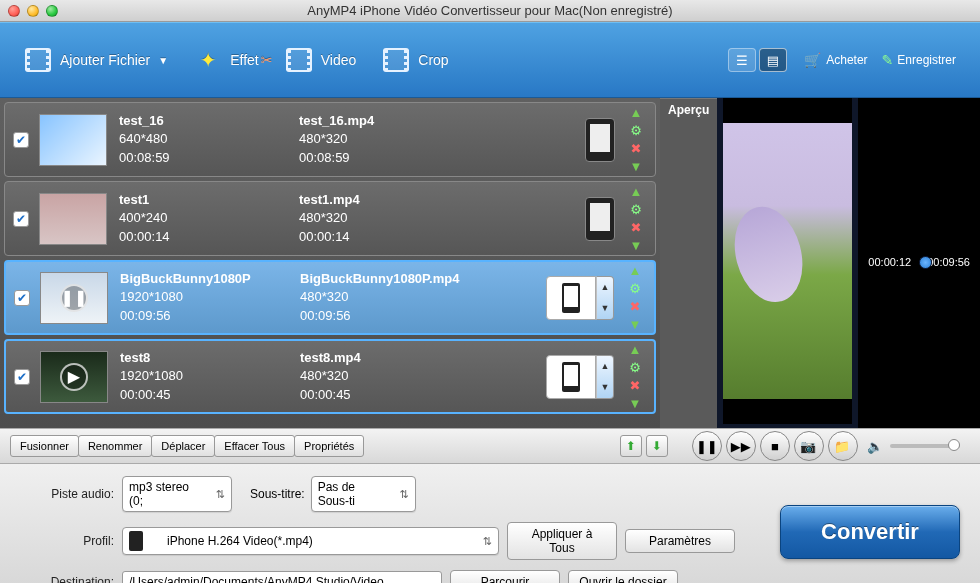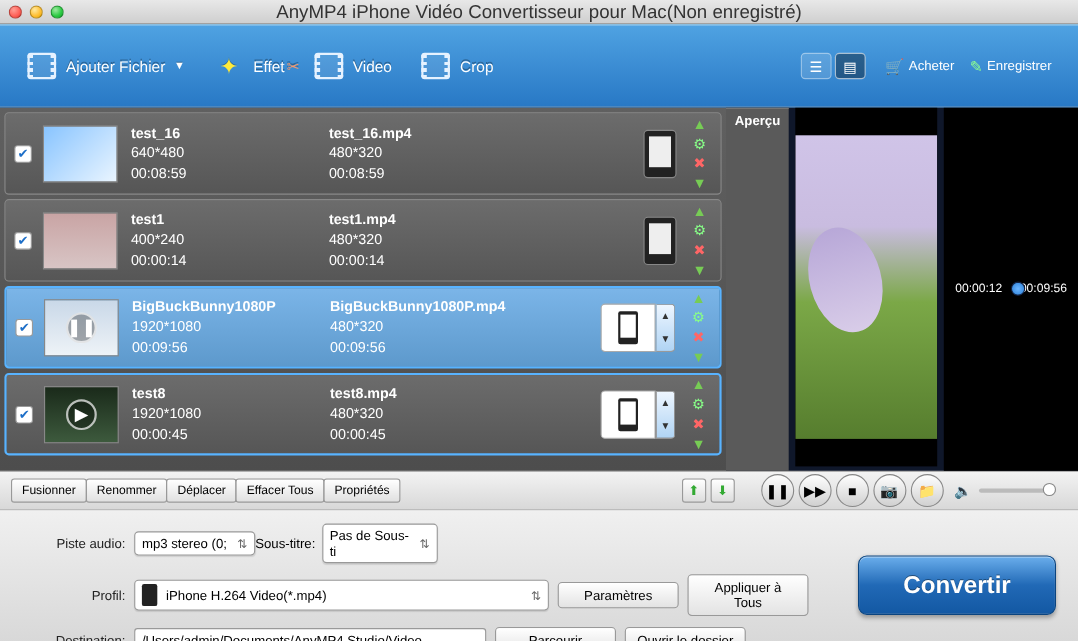--- a/index.html
+++ b/index.html
@@ -5,21 +5,21 @@
 * { margin: 0; padding: 0; box-sizing: border-box; font-family: "Lucida Grande", Arial, sans-serif; }
 body { width: 980px; height: 583px; background: #ededed; overflow: hidden; }
 
 
 .titlebar { height: 22px; background: linear-gradient(#e8e8e8,#cfcfcf); border-bottom: 1px solid #9a9a9a; display: flex; align-items: center; position: relative; }
 .traffic { display: flex; gap: 7px; margin-left: 8px; }
 .traffic span { width: 12px; height: 12px; border-radius: 50%; border: 1px solid rgba(0,0,0,.25); }
 .tl-close { background: radial-gradient(circle at 35% 30%, #ff9f95, #ff5f56 60%, #d1352a); }
 .tl-min { background: radial-gradient(circle at 35% 30%, #ffe9a0, #ffbd2e 60%, #daa500); }
 .tl-max { background: radial-gradient(circle at 35% 30%, #a0eaa2, #27c93f 60%, #1c9c31); }
-.titlebar .title { position: absolute; left: 0; right: 0; text-align: center; font-size: 17px; color: #333; pointer-events: none; }
+.titlebar .title { position: absolute; left: 0; right: 0; text-align: center; font-size: 13px; color: #333; pointer-events: none; }
 
 
 .toolbar { height: 76px; background: linear-gradient(#4fa2e2,#2878c5); border-top: 1px solid #6fbef2; border-bottom: 1px solid #1b5a96; display: flex; align-items: center; padding: 0 10px; color: #fff; }
 .tool-btn { display: flex; align-items: center; gap: 6px; padding: 6px 12px; font-size: 14px; cursor: pointer; text-shadow: 0 -1px rgba(0,0,0,.3); }
 .tool-icon { width: 32px; height: 28px; display: flex; align-items: center; justify-content: center; }
 .film { width: 26px; height: 24px; border: 2px solid #e6f2ff; border-radius: 3px; position: relative; background: rgba(255,255,255,.1); }
 .film::before, .film::after { content:""; position:absolute; top:0; bottom:0; width:5px; background: repeating-linear-gradient(#e6f2ff 0 3px, transparent 3px 6px); }
 .film::before { left:-2px; } .film::after { right:-2px; }
 .magic { color:#ffeb3b; font-size:20px; }
 .scissors { font-size:22px; color:#fff; }
@@ -79,26 +79,26 @@
 .pc-btn { width:30px; height:30px; border-radius:50%; background:linear-gradient(#fefefe,#d0d0d0); border:1px solid #888;display:flex;align-items:center;justify-content:center;font-size:13px;cursor:pointer;}
 .vol { display:flex;align-items:center; gap:6px; margin-left:6px;}
 .vol-track{width:70px;height:4px;background:#bbb;border-radius:2px;position:relative;}
 .vol-knob{position:absolute;right:0;top:-5px;width:12px;height:12px;background:#fff;border:1px solid #888;border-radius:50%;}
 
 
 .bottom { background: linear-gradient(#f0f0f0,#d5d5d5); padding: 12px 14px; height: 135px; display:flex; }
 .form-rows { flex:1; }
 .form-row { display:flex; align-items:center; margin-bottom:10px; font-size:12px; }
 .form-label { width:100px; text-align:right; margin-right:8px; color:#222; }
-.select { background:#fff; border:1px solid #999; border-radius:4px; padding:3px 6px; font-size:12px; display:flex; align-items:center; gap:4px; cursor:pointer; box-shadow: inset 0 1px #fff, 0 1px 1px rgba(0,0,0,.1);}
+.select { background:#fff; border:1px solid #999; border-radius:4px; padding:3px 6px; font-size:12px; display:flex; align-items:center; gap:20px; cursor:pointer; box-shadow: inset 0 1px #fff, 0 1px 1px rgba(0,0,0,.1);}
 .select .arrows { color:#666; font-size:11px; margin-left:auto; }
 .select.audio { width:110px; } .select.sub { width:105px; } .select.profile { width:377px; }
 .text-input { background:#fff; border:1px solid #999; padding:3px 6px; font-size:12px; width:320px; border-radius:3px; }
 .sm-btn { background:linear-gradient(#fff,#e3e3e3); border:1px solid #999; border-radius:4px; padding:4px 10px; font-size:12px; cursor:pointer; margin-left:8px; width:110px; text-align:center;}
-.srow2-label { margin-right:6px; }
+.srow2-label { margin-left:18px; margin-right:6px; }
 .convert-btn { width:180px; height:54px; background:linear-gradient(#6aaeec,#2169b6 50%,#1358a3); border:1px solid #0a4480; border-radius:8px; color:#fff; font-size:22px; font-weight:bold; display:flex;align-items:center;justify-content:center; cursor:pointer; text-shadow:0 -1px rgba(0,0,0,.4); box-shadow: inset 0 1px rgba(255,255,255,.4), 0 2px 4px rgba(0,0,0,.3); align-self:center; margin-right:6px;}
 </style>
 </head>
 <body>
 
 <div class="titlebar">
   <div class="traffic">
     <span class="tl-close"></span>
     <span class="tl-min"></span>
     <span class="tl-max"></span>
@@ -325,22 +325,22 @@
         <span class="arrows">⇅</span>
       </div>
     </div>
     <div class="form-row">
       <div class="form-label">Profil:</div>
       <div class="select profile">
         <span style="width:14px;height:20px;background:#222;border-radius:2px;margin-right:4px;"></span>
         <span>iPhone H.264 Video(*.mp4)</span>
         <span class="arrows">⇅</span>
       </div>
+      <div class="sm-btn">Appliquer à Tous</div>
       <div class="sm-btn">Paramètres</div>
-      <div class="sm-btn">Appliquer à Tous</div>
     </div>
     <div class="form-row">
       <div class="form-label">Destination:</div>
       <div class="text-input">/Users/admin/Documents/AnyMP4 Studio/Video</div>
       <div class="sm-btn">Parcourir</div>
       <div class="sm-btn">Ouvrir le dossier</div>
     </div>
   </div>
   <div class="convert-btn">
     <span>Convertir</span>

